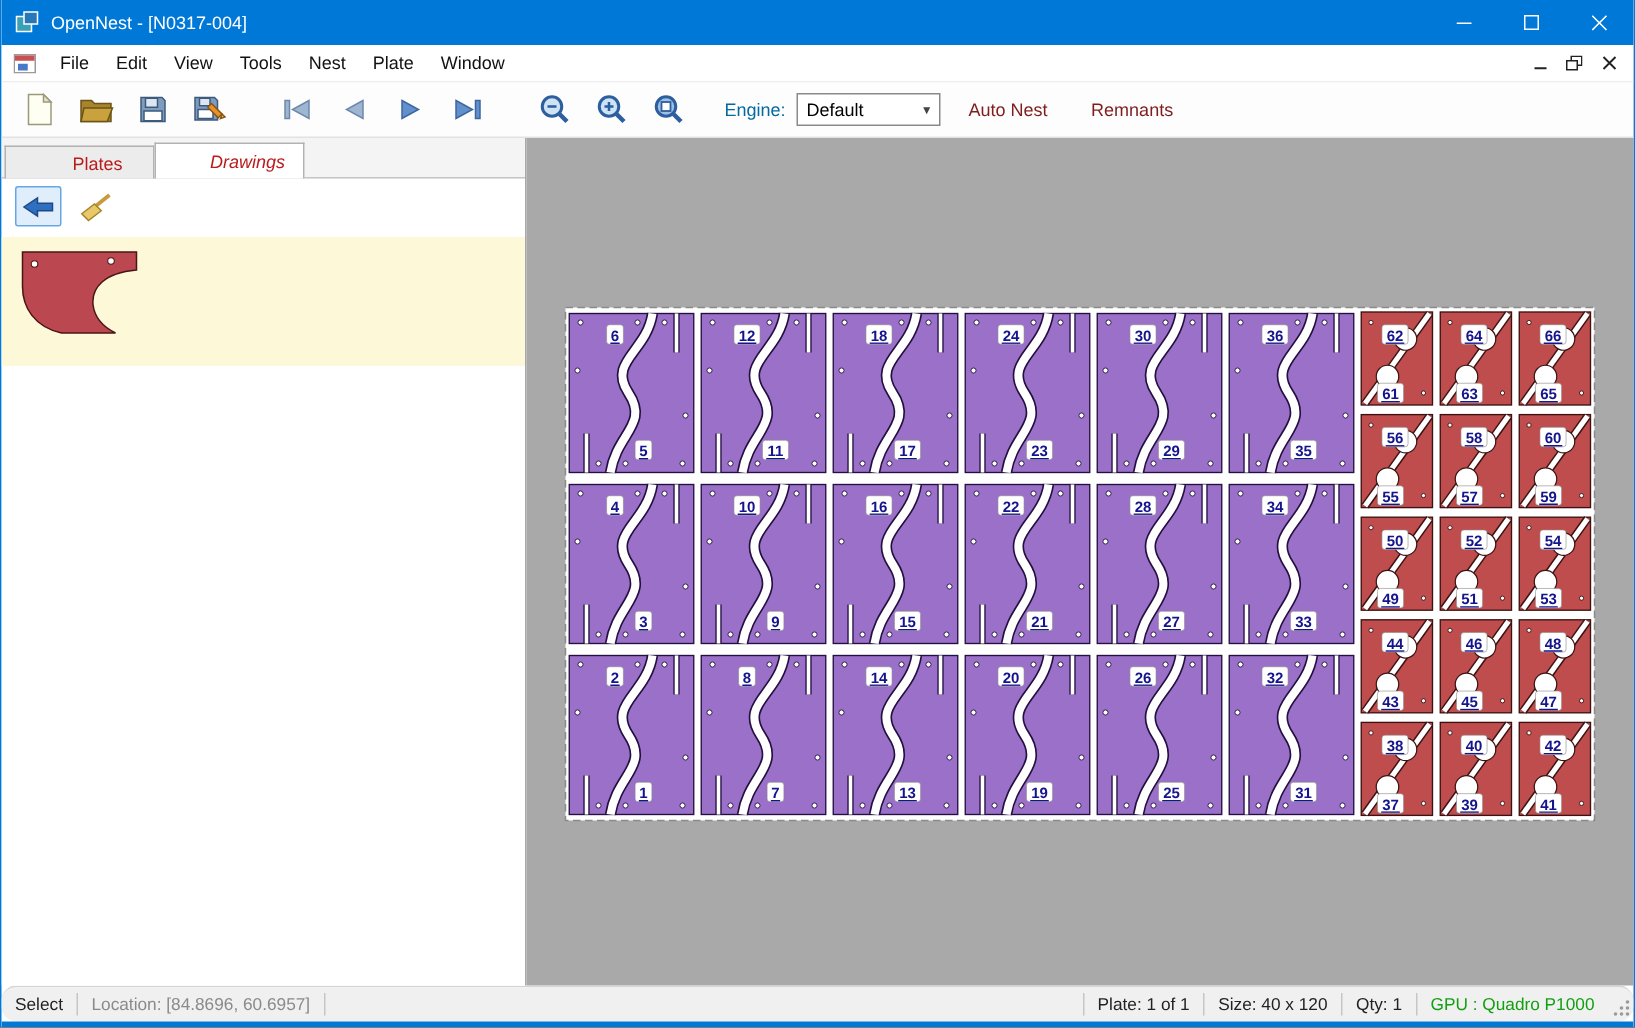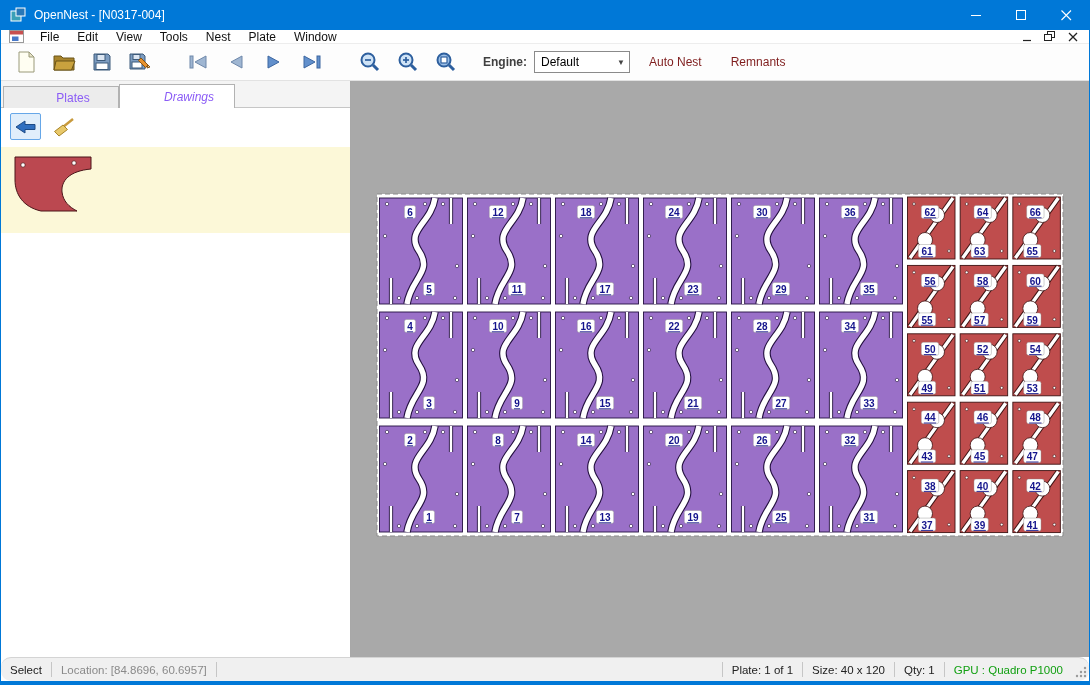--- a/index.html
+++ b/index.html
@@ -8,40 +8,40 @@
   .window{width:1090px;height:685px;display:flex;flex-direction:column;background:#fff;border-left:1px solid #0078d7;border-right:1px solid #0078d7;overflow:hidden;}
 
   
   .titlebar{height:30px;background:#0078d7;display:flex;align-items:center;color:#fff;flex:0 0 auto;}
   .tb-icon{margin:0 8px 0 9px;display:flex;}
   .tb-title{font-size:12px;}
   .tb-btns{margin-left:auto;display:flex;height:100%;}
   .tb-btn{width:45px;height:100%;display:flex;align-items:center;justify-content:center;cursor:pointer;}
 
   
-  .menubar{height:14px;background:#fff;display:flex;align-items:center;font-size:12px;color:#111;border-bottom:1px solid #ededed;flex:0 0 auto;}
+  .menubar{height:25px;background:#fff;display:flex;align-items:center;font-size:12px;color:#111;border-bottom:1px solid #ededed;flex:0 0 auto;}
   .mdi-icon{margin:0 7px 0 8px;display:flex;}
   .menu-item{padding:0 9px;height:100%;display:flex;align-items:center;cursor:default;}
   .mdi-btns{margin-left:auto;display:flex;align-items:center;margin-right:5px;}
   .mdi-btn{width:23px;height:20px;display:flex;align-items:center;justify-content:center;cursor:pointer;}
 
   
   .toolbar{height:37px;background:#fdfdfd;border-bottom:1px solid #e2e2e2;display:flex;align-items:center;flex:0 0 auto;padding-left:6px;}
   .tool-btn{width:32px;height:30px;display:flex;align-items:center;justify-content:center;margin:0 3px;cursor:pointer;border:1px solid transparent;border-radius:2px;}
   .group-gap{width:20px;}
-  .engine-label{font-weight:bold;font-size:12px;margin:0 7px 0 18px;color:#404040;}
+  .engine-label{font-weight:normal;font-size:12px;margin:0 7px 0 18px;color:#0369a1;}
   .combo{width:96px;height:22px;border:1px solid #8a8a8a;background:#fff;display:flex;align-items:center;font-size:12px;padding-left:6px;cursor:pointer;}
   .combo .chev{margin-left:auto;margin-right:4px;font-size:8px;color:#444;}
   .flat-btn{font-size:12px;padding:5px 9px;margin-left:9px;cursor:pointer;border:1px solid transparent;border-radius:2px;color:#7f1d1d;}
 
   
   .main{flex:1;display:flex;min-height:0;}
   .sidebar{width:350px;background:#fff;border-right:1px solid #a8a8a8;display:flex;flex-direction:column;flex:0 0 auto;}
   .tabstrip{display:flex;padding:3px 0 0 2px;background:#f4f4f4;border-bottom:1px solid #c6c6c6;height:27px;flex:0 0 auto;}
-  .tab{width:116px;display:flex;align-items:center;justify-content:center;font-size:12px;border:1px solid #b2b2b2;border-bottom:none;background:#ececec;cursor:pointer;height:22px;margin-top:2px;color:#8b5cf6;padding-left:24px;}
+  .tab{width:100px;display:flex;align-items:center;justify-content:center;font-size:12px;border:1px solid #b2b2b2;border-bottom:none;background:#ececec;cursor:pointer;height:22px;margin-top:2px;color:#b91c1c;padding-left:24px;}
   .tab.active{background:#fff;height:24px;margin-top:0;margin-bottom:-1px;z-index:2;font-style:italic;}
   .iconrow{display:flex;align-items:center;padding:5px 9px;gap:7px;flex:0 0 auto;}
   .icon-btn{width:31px;height:27px;display:flex;align-items:center;justify-content:center;border:1px solid transparent;cursor:pointer;border-radius:2px;}
   .icon-btn.selected{border-color:#66a7e8;background:#e0eefb;}
   .drawing-list{margin-top:2px;}
   .drawing-item{display:flex;background:#fcf8d8;padding:7px 8px 5px 10px;cursor:pointer;min-height:86px;}
   .thumb{width:98px;flex:0 0 auto;display:flex;align-items:flex-start;}
   .meta{padding-top:3px;}
   .d-title{font-size:12.5px;font-weight:bold;color:#111;margin-bottom:4px;}
   .d-sub{font-size:11.5px;color:#7d7d7d;line-height:16px;}

